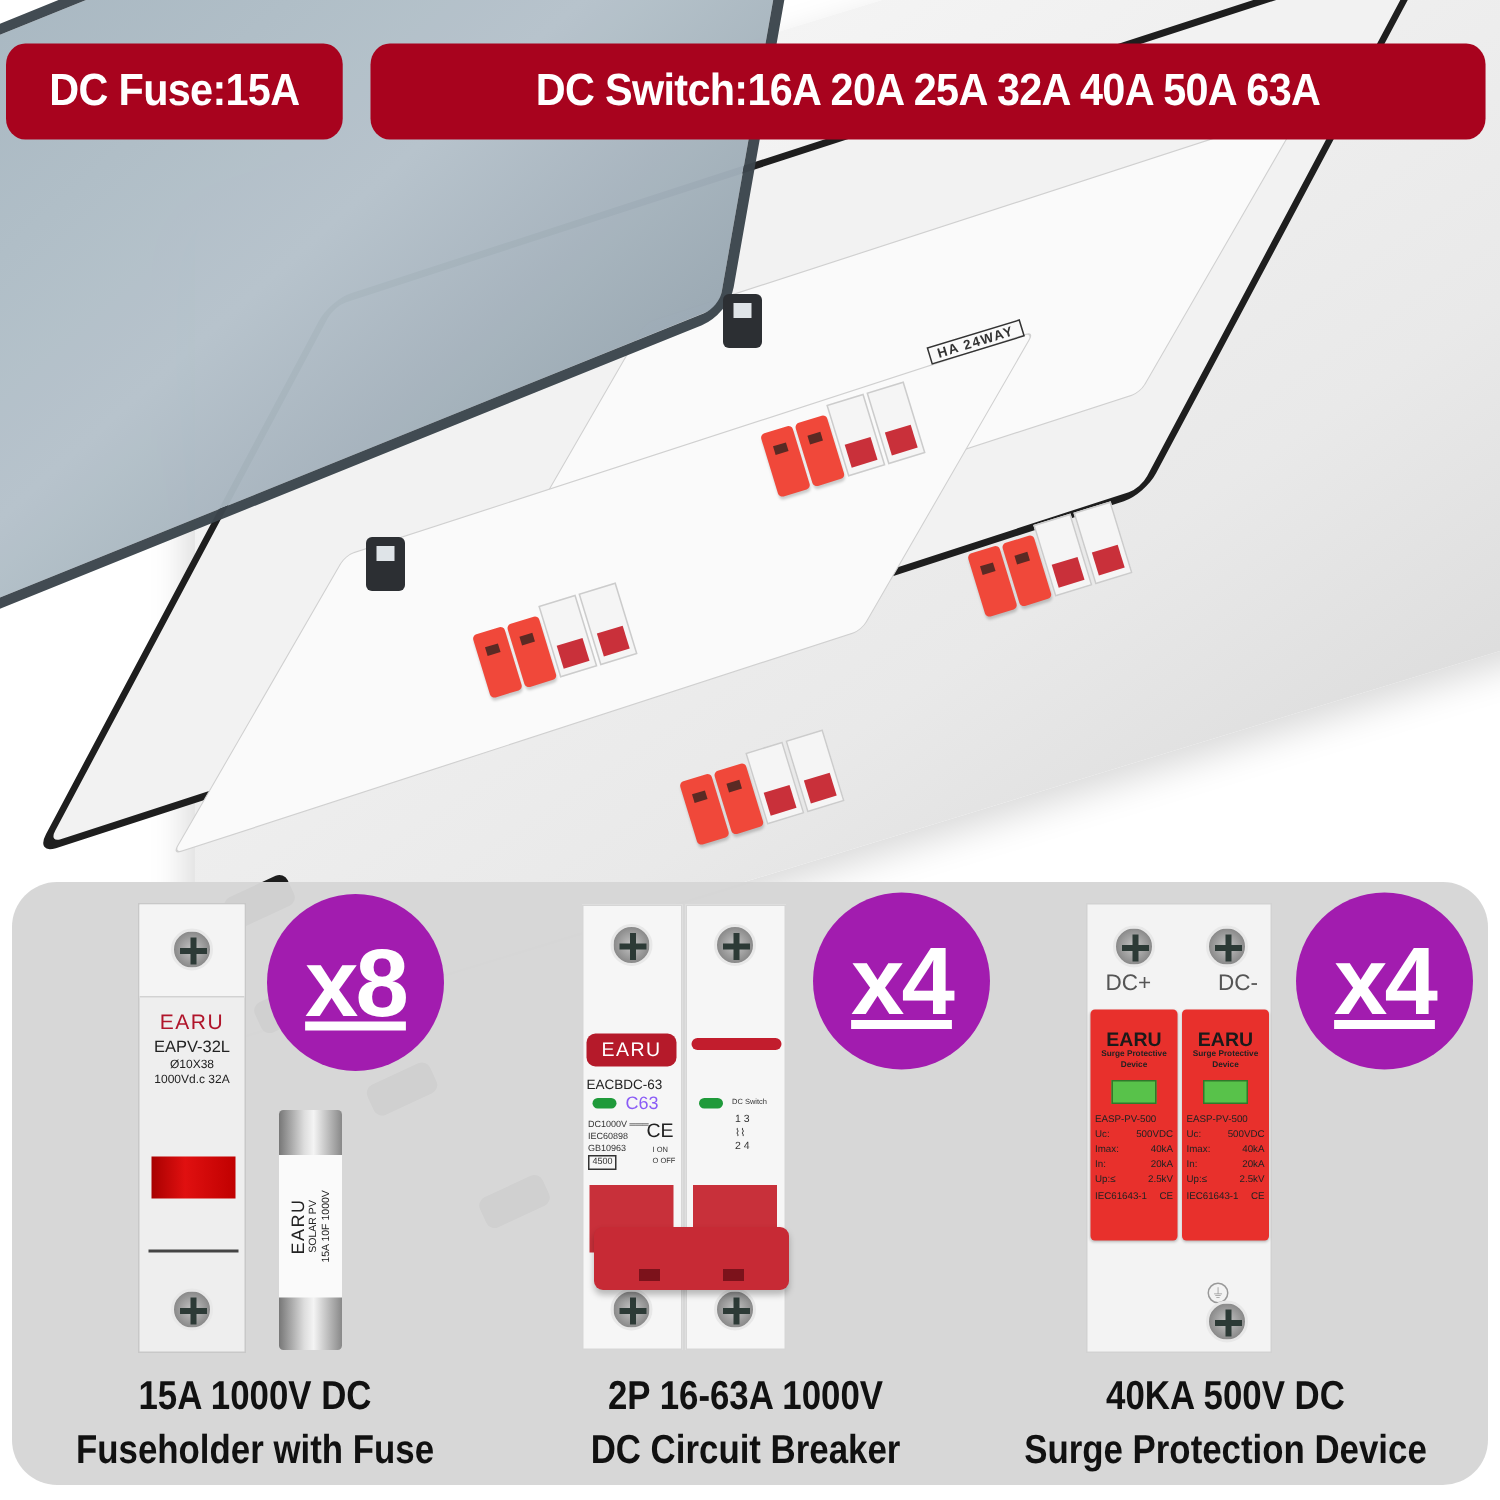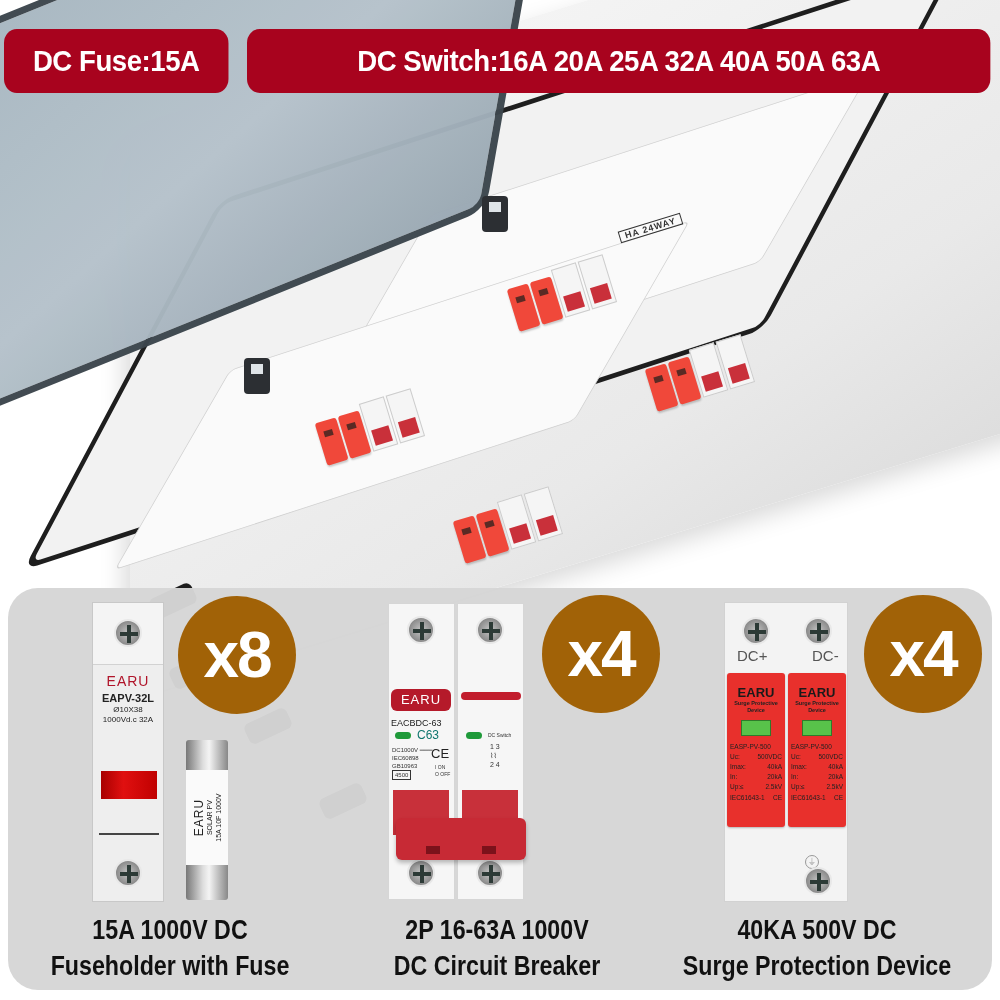--- a/index.html
+++ b/index.html
@@ -29,51 +29,51 @@
   .connector { position: absolute; width: 46px; height: 22px; background: #1d1d1d; border-radius: 6px; transform: rotate(-25deg); }
 
   
   .badge { position: absolute; top: 29px; height: 64px; background: #a8031e; border-radius: 14px; color: #fff; font-weight: bold; font-size: 30px; display: flex; align-items: center; justify-content: center; letter-spacing: -0.5px; font-family: "Liberation Sans", sans-serif; transform: scaleX(0.92); transform-origin: left center; }
   .badge-fuse { left: 4px; width: 244px; }
   .badge-switch { left: 247px; width: 808px; }
 
   
   .bottom-panel { position: absolute; left: 8px; top: 588px; width: 984px; height: 402px; background: rgba(214,214,214,0.97); border-radius: 30px; }
 
-  .qty { position: absolute; width: 118px; height: 118px; border-radius: 50%; background: #a16207; color: #fff; font-weight: bold; font-size: 64px; display: flex; align-items: center; justify-content: center; letter-spacing: -2px; }
+  .qty { position: absolute; width: 118px; height: 118px; border-radius: 50%; background: #a21caf; color: #fff; font-weight: bold; font-size: 64px; display: flex; align-items: center; justify-content: center; letter-spacing: -2px; text-decoration: underline; }
 
   
   .fuseholder { position: absolute; left: 92px; top: 602px; width: 72px; height: 300px; background: #eeeeee; border: 1px solid #c8c8c8; }
   .fh-top { position: absolute; left: 0; top: 0; width: 100%; height: 62px; background: #f4f4f4; border-bottom: 1px solid #d2d2d2; }
   .screw { position: absolute; width: 28px; height: 28px; border-radius: 50%; background: radial-gradient(circle,#c5c5c5 0%,#8a8a8a 70%,#5c5c5c 100%); border: 2px solid #e8e8e8; }
   .screw::before, .screw::after { content: ""; position: absolute; background: #2c3a36; }
   .screw::before { left: 11px; top: 4px; width: 4px; height: 18px; }
   .screw::after { left: 4px; top: 11px; width: 18px; height: 4px; }
   .fh-label { position: absolute; top: 70px; left: 0; width: 100%; text-align: center; }
   .earu { color: #b0142a; font-size: 14px; font-weight: normal; letter-spacing: 1px; }
-  .fh-model { font-size: 11px; color: #222; margin-top: 3px; font-weight: bold; }
+  .fh-model { font-size: 11px; color: #222; margin-top: 3px; }
   .fh-spec { font-size: 8px; color: #222; margin-top: 1px; }
   .fh-window { position: absolute; left: 8px; top: 168px; width: 56px; height: 28px; background: linear-gradient(90deg,#a80000,#e01010 40%,#c00000); }
   .fh-line { position: absolute; left: 6px; top: 230px; width: 60px; height: 2px; background: #444; }
 
   .fuse { position: absolute; left: 186px; top: 740px; width: 42px; height: 160px; border-radius: 3px; background: linear-gradient(90deg,#777,#ddd 40%,#f4f4f4 55%,#888); }
   .fuse-body { position: absolute; left: 0; top: 30px; width: 42px; height: 95px; background: #fafafa; display: flex; align-items: center; justify-content: center; }
   .fuse-text { transform: rotate(-90deg); font-size: 7px; color: #222; white-space: nowrap; text-align: center; line-height: 1.2; }
   .fuse-text .earu { font-size: 12px; color: #222; }
 
   
   .breaker { position: absolute; left: 388px; top: 603px; width: 136px; height: 297px; display: flex; gap: 2px; }
   .pole { position: relative; width: 67px; height: 100%; background: #f6f6f6; border: 1px solid #d6d6d6; }
   .pole .screw { left: 18px; top: 12px; }
   .pole .screw.b { top: 255px; }
   .brk-logo { position: absolute; left: 2px; top: 85px; width: 60px; height: 22px; background: #b51a2a; border-radius: 6px; color: #fff; font-size: 13px; text-align: center; line-height: 22px; letter-spacing: 1px; }
   .brk-bar { position: absolute; left: 3px; top: 88px; width: 60px; height: 8px; background: #c21d2d; border-radius: 4px; }
   .brk-model { position: absolute; left: 2px; top: 114px; font-size: 9px; color: #222; }
   .led { position: absolute; width: 16px; height: 7px; border-radius: 4px; background: #1f9a3a; }
-  .brk-c { position: absolute; left: 28px; top: 124px; font-size: 12px; color: #0f766e; }
+  .brk-c { position: absolute; left: 28px; top: 124px; font-size: 12px; color: #8b5cf6; }
   .brk-spec { position: absolute; left: 3px; top: 142px; font-size: 6px; color: #333; line-height: 1.35; }
   .brk-ce { position: absolute; left: 42px; top: 142px; font-size: 13px; color: #222; }
   .brk-onoff { position: absolute; left: 46px; top: 160px; font-size: 5px; color: #333; line-height: 1.4; }
   .brk-sw { position: absolute; left: 20px; top: 128px; font-size: 5px; color: #333; }
   .brk-sym { position: absolute; left: 14px; top: 138px; font-size: 7px; color: #333; line-height: 1.3; }
   .toggle { position: absolute; left: 4px; top: 186px; width: 56px; height: 45px; background: #c8303a; }
   .handle { position: absolute; left: 396px; top: 818px; width: 130px; height: 42px; background: #c72a35; border-radius: 6px; box-shadow: 0 3px 4px rgba(0,0,0,0.25); }
   .handle::before, .handle::after { content: ""; position: absolute; top: 28px; width: 14px; height: 8px; background: #7c121b; }
   .handle::before { left: 30px; } .handle::after { right: 30px; }
 

